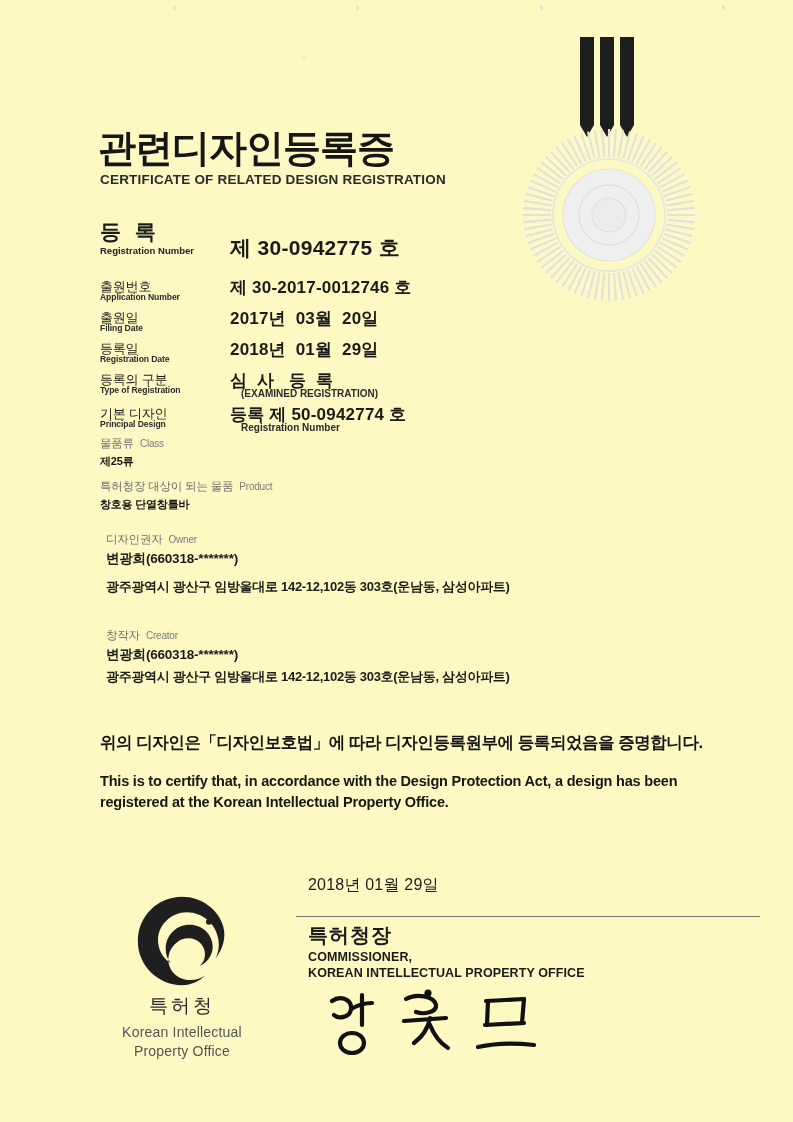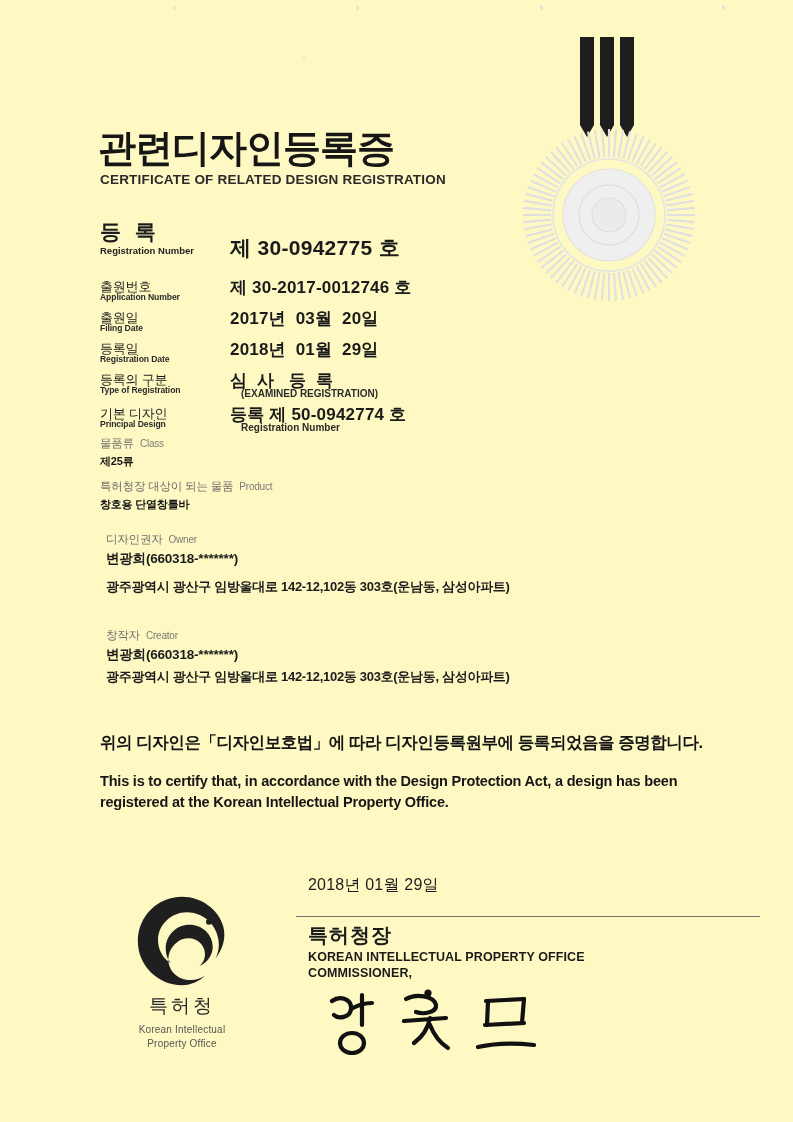--- a/index.html
+++ b/index.html
@@ -298,21 +298,21 @@
   }
   .kipo .mark { width: 96px; height: 96px; margin: 0 auto; }
   .kipo .mark svg { display: block; }
   .kipo .name-ko {
     font-size: 19px;
     margin-top: 4px;
     letter-spacing: 3px;
     color: #2a2a2a;
   }
   .kipo .name-en {
-    font-size: 10px;
+    font-size: 14px;
     line-height: 1.35;
     margin-top: 4px;
     color: #555555;
     letter-spacing: .2px;
   }
 </style>
 </head>
 <body>
 
 <div class="page">
@@ -488,22 +488,22 @@
 
   <div class="statement">
     <p class="stmt-ko">위의 디자인은「디자인보호법」에 따라 디자인등록원부에 등록되었음을 증명합니다.</p>
     <p class="stmt-en">This is to certify that, in accordance with the Design Protection Act, a design has been registered at the Korean Intellectual Property Office.</p>
   </div>
 
   <div class="sign-date">2018년 01월 29일</div>
   <div class="sign-rule"></div>
   <div class="sign-title-ko">특허청장</div>
   <div class="sign-title-en">
+    <div>COMMISSIONER,</div>
     <div>KOREAN INTELLECTUAL PROPERTY OFFICE</div>
-    <div>COMMISSIONER,</div>
   </div>
 
   <div class="signature">
     <svg viewBox="0 0 230 80" width="230" height="80" aria-hidden="true">
       <g fill="none" stroke="#111111" stroke-width="4.2" stroke-linecap="round" stroke-linejoin="round">
 
         <path d="M14 16 C22 10, 34 14, 33 24 C32 33, 20 34, 16 30"></path>
         <path d="M33 24 C40 20, 48 18, 54 18"></path>
         <path d="M44 10 L44 40"></path>
         <ellipse cx="34" cy="58" rx="12" ry="10"></ellipse>

